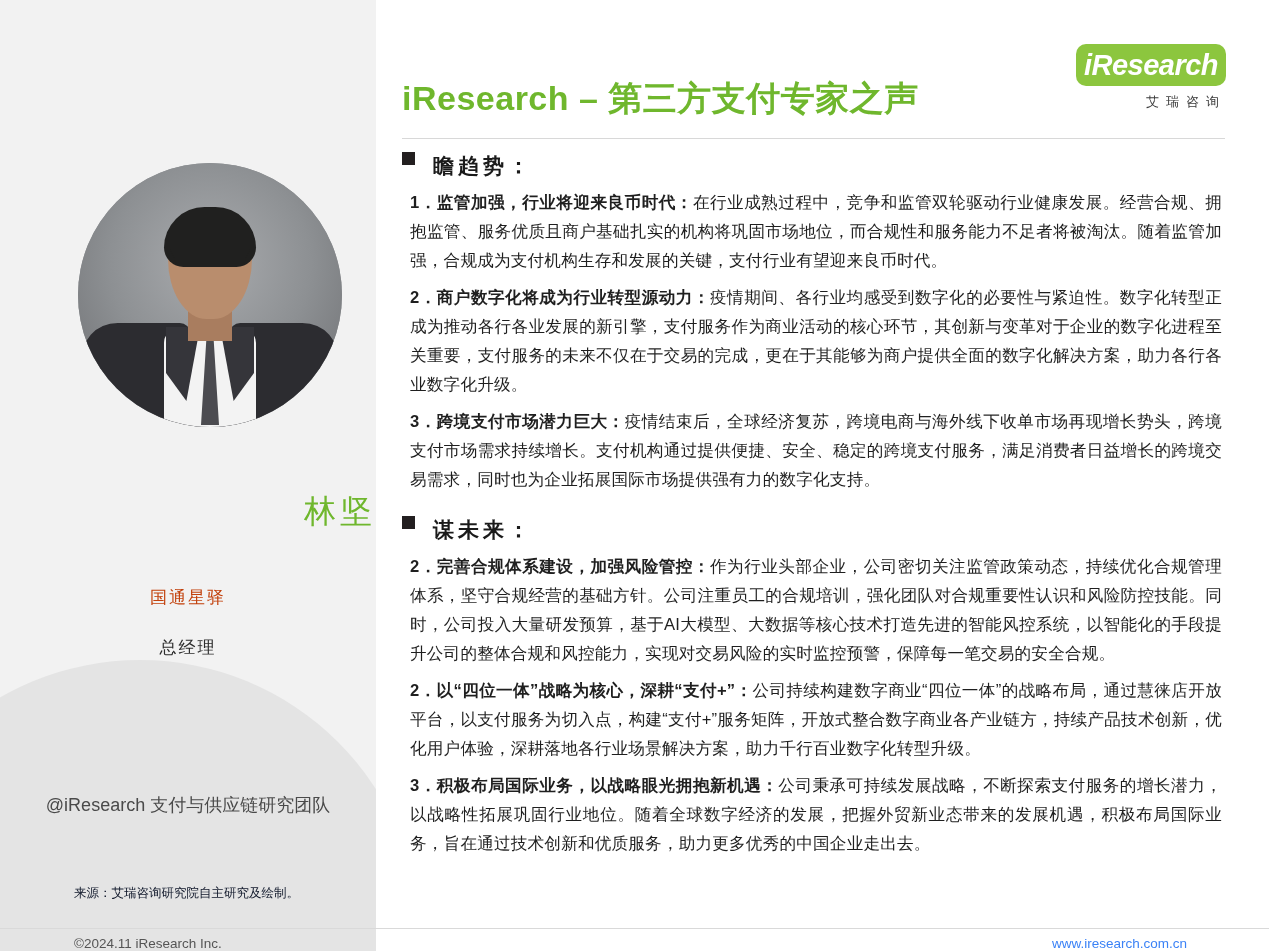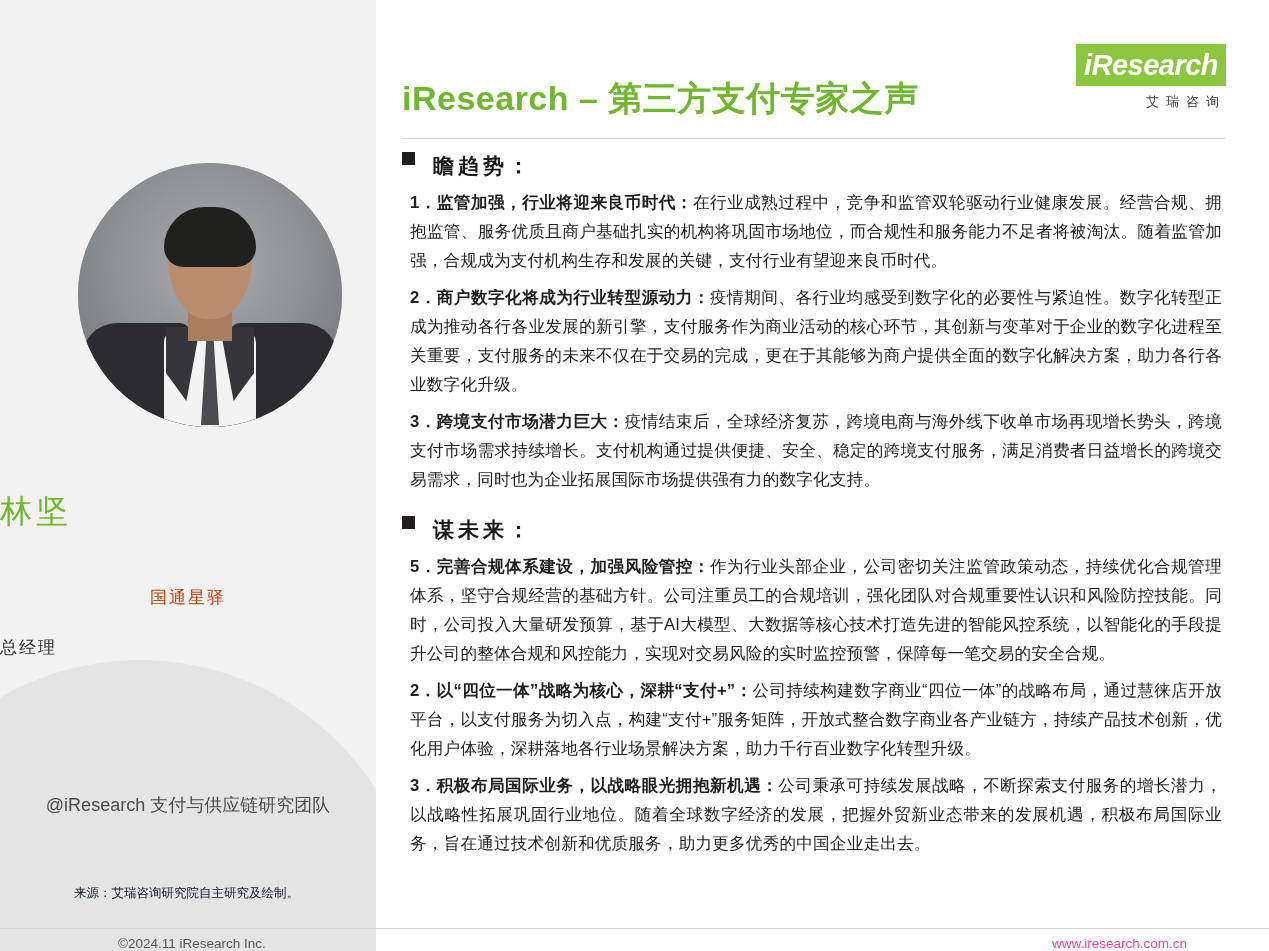--- a/index.html
+++ b/index.html
@@ -151,41 +151,42 @@
     margin-left: -9px;
     background: #4b4b50;
     clip-path: polygon(30% 0, 70% 0, 100% 100%, 0 100%);
   }
 
   .person-name {
     position: absolute;
     left: 0;
     top: 490px;
     width: 376px;
-    text-align: left;
+    text-align: right;
     font-size: 32px;
     letter-spacing: 4px;
     color: #6fb72d;
     font-family: "DejaVu Serif", serif;
   }
   .person-company {
     position: absolute;
     left: 0;
     top: 586px;
     width: 376px;
     text-align: center;
     font-size: 17px;
     letter-spacing: 2px;
     color: #c2410c;
   }
   .person-title {
     position: absolute;
     left: 0;
     top: 636px;
     width: 376px;
+    text-align: center;
     font-size: 17px;
     letter-spacing: 2px;
     color: #2b2b2b;
   }
   .team-credit {
     position: absolute;
     left: 0;
     top: 793px;
     width: 376px;
     text-align: center;
@@ -215,21 +216,21 @@
     position: absolute;
     right: 43px;
     top: 44px;
     width: 150px;
     text-align: center;
   }
   .logo-main {
     position: relative;
     height: 42px;
     background: #8cc63e;
-    border-radius: 0;
+    border-radius: 10px;
   }
   .logo-text {
     position: absolute;
     left: 0;
     top: 0;
     width: 100%;
     height: 42px;
     line-height: 42px;
     color: #ffffff;
     font-size: 29px;
@@ -311,28 +312,27 @@
     width: 1269px;
     height: 1px;
     background: #d9d9d9;
   }
   .footer-left {
     position: absolute;
     left: 74px;
     top: 936px;
     font-size: 13.5px;
     color: #555;
-    margin-left: 44px;
   }
   .footer-site {
     position: absolute;
     right: 82px;
     top: 936px;
     font-size: 13.5px;
-    color: #ec4899;
+    color: #3b82f6;
   }
   .footer-page {
     position: absolute;
     right: 26px;
     top: 936px;
     font-size: 14px;
     color: #8a8a8a;
     margin-top: 41px;
   }
 </style>
@@ -392,21 +392,21 @@
         <b>3．跨境支付市场潜力巨大：</b><span>疫情结束后，全球经济复苏，跨境电商与海外线下收单市场再现增长势头，跨境支付市场需求持续增长。支付机构通过提供便捷、安全、稳定的跨境支付服务，满足消费者日益增长的跨境交易需求，同时也为企业拓展国际市场提供强有力的数字化支持。</span>
       </p>
 
       <div class="block-gap"></div>
 
       <div class="section-head">
         <span class="bullet-sq"></span>
         <span class="sh-label">谋未来：</span>
       </div>
       <p class="para">
-        <b>5．完善合规体系建设，加强风险管控：</b><span>作为行业头部企业，公司密切关注监管政策动态，持续优化合规管理体系，坚守合规经营的基础方针。公司注重员工的合规培训，强化团队对合规重要性认识和风险防控技能。同时，公司投入大量研发预算，基于AI大模型、大数据等核心技术打造先进的智能风控系统，以智能化的手段提升公司的整体合规和风控能力，实现对交易风险的实时监控预警，保障每一笔交易的安全合规。</span>
+        <b>2．完善合规体系建设，加强风险管控：</b><span>作为行业头部企业，公司密切关注监管政策动态，持续优化合规管理体系，坚守合规经营的基础方针。公司注重员工的合规培训，强化团队对合规重要性认识和风险防控技能。同时，公司投入大量研发预算，基于AI大模型、大数据等核心技术打造先进的智能风控系统，以智能化的手段提升公司的整体合规和风控能力，实现对交易风险的实时监控预警，保障每一笔交易的安全合规。</span>
       </p>
       <p class="para">
         <b>2．以“四位一体”战略为核心，深耕“支付+”：</b><span>公司持续构建数字商业“四位一体”的战略布局，通过慧徕店开放平台，以支付服务为切入点，构建“支付+”服务矩阵，开放式整合数字商业各产业链方，持续产品技术创新，优化用户体验，深耕落地各行业场景解决方案，助力千行百业数字化转型升级。</span>
       </p>
       <p class="para">
         <b>3．积极布局国际业务，以战略眼光拥抱新机遇：</b><span>公司秉承可持续发展战略，不断探索支付服务的增长潜力，以战略性拓展巩固行业地位。随着全球数字经济的发展，把握外贸新业态带来的发展机遇，积极布局国际业务，旨在通过技术创新和优质服务，助力更多优秀的中国企业走出去。</span>
       </p>
 
     </div>
   </div>

